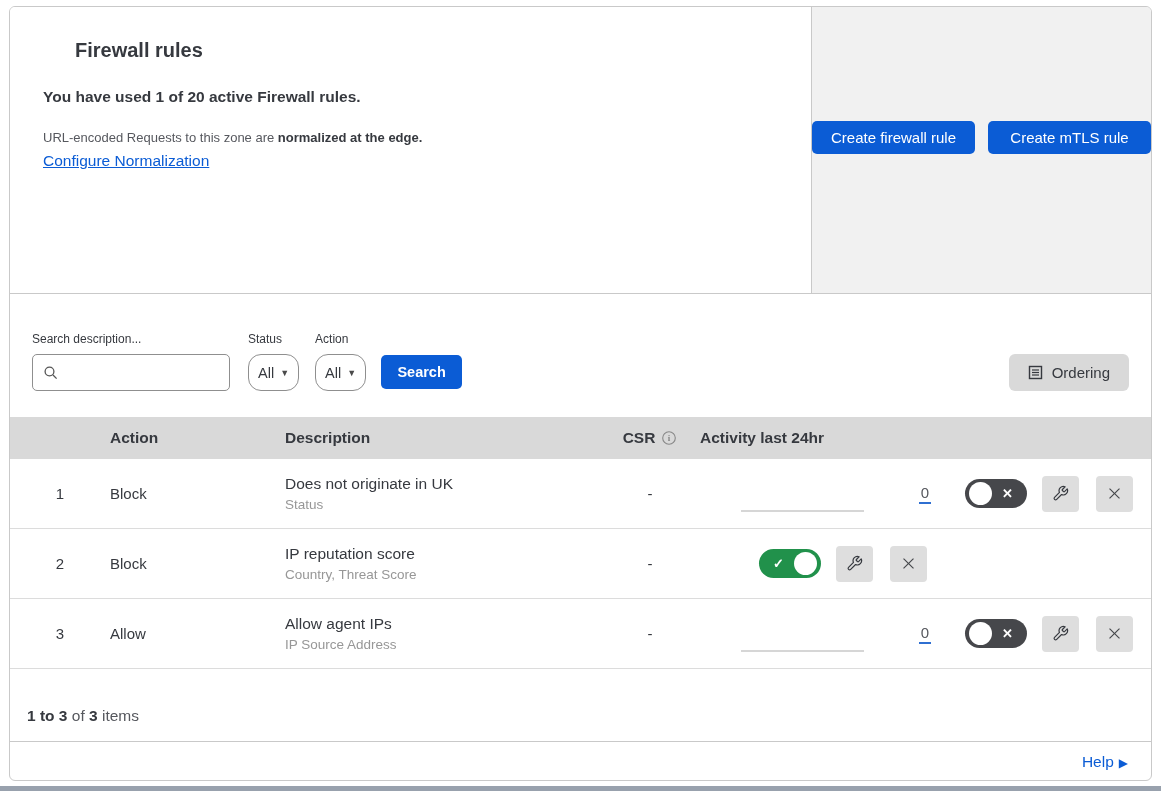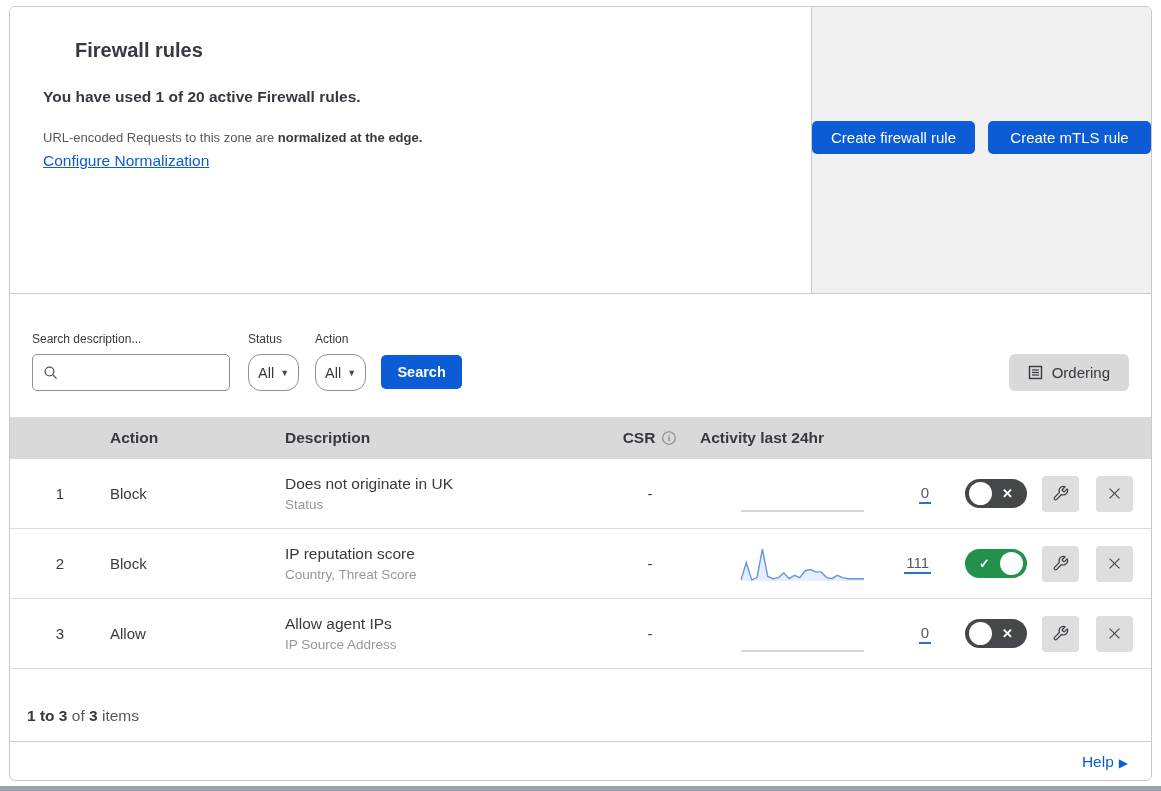--- a/index.html
+++ b/index.html
@@ -172,27 +172,20 @@
   </div>
 
   <div class="tgrid trow">
     <div class="cell-num">2</div>
     <div>Block</div>
     <div class="cell-desc">
       <div class="d-title">IP reputation score</div>
       <div class="d-sub">Country, Threat Score</div>
     </div>
     <div class="cell-csr">-</div>
-    <div class="cell-activity">
-      <svg class="spark" viewBox="0 0 125 42">
-          <polygon points="1.0,36.9 6.3,19.7 11.7,36.9 17.0,34.6 22.4,6.0 27.7,33.4 33.1,35.7 38.4,34.6 43.8,30.0 49.1,35.7 54.5,32.3 59.8,34.6 65.2,27.7 70.5,26.6 75.9,28.9 81.2,28.9 86.6,34.6 91.9,35.7 97.3,32.3 102.6,34.6 108.0,35.7 113.3,35.7 118.7,35.7 124.0,35.7 124,38 1,38" fill="rgba(101,149,224,0.16)"></polygon>
-          <polyline points="1.0,36.9 6.3,19.7 11.7,36.9 17.0,34.6 22.4,6.0 27.7,33.4 33.1,35.7 38.4,34.6 43.8,30.0 49.1,35.7 54.5,32.3 59.8,34.6 65.2,27.7 70.5,26.6 75.9,28.9 81.2,28.9 86.6,34.6 91.9,35.7 97.3,32.3 102.6,34.6 108.0,35.7 113.3,35.7 118.7,35.7 124.0,35.7" fill="none" stroke="#6595e0" stroke-width="1.4"></polyline>
-        </svg>
-      <a class="count-link">111</a>
-    </div>
     <div class="cell-controls">
       <div class="toggle on">
         <span class="mark mark-check">✓</span>
           <span class="knob"></span>
       </div>
       <button class="icon-btn">
         <svg width="17" height="17" viewBox="0 0 24 24">
           <path d="M14.7 6.3a1 1 0 0 0 0 1.4l1.6 1.6a1 1 0 0 0 1.4 0l3.77-3.77a6 6 0 0 1-7.94 7.94l-6.91 6.91a2.12 2.12 0 0 1-3-3l6.91-6.91a6 6 0 0 1 7.94-7.94l-3.76 3.76z" fill="none" stroke="#36393f" stroke-width="1.7" stroke-linecap="round" stroke-linejoin="round"></path>
         </svg>
       </button>

